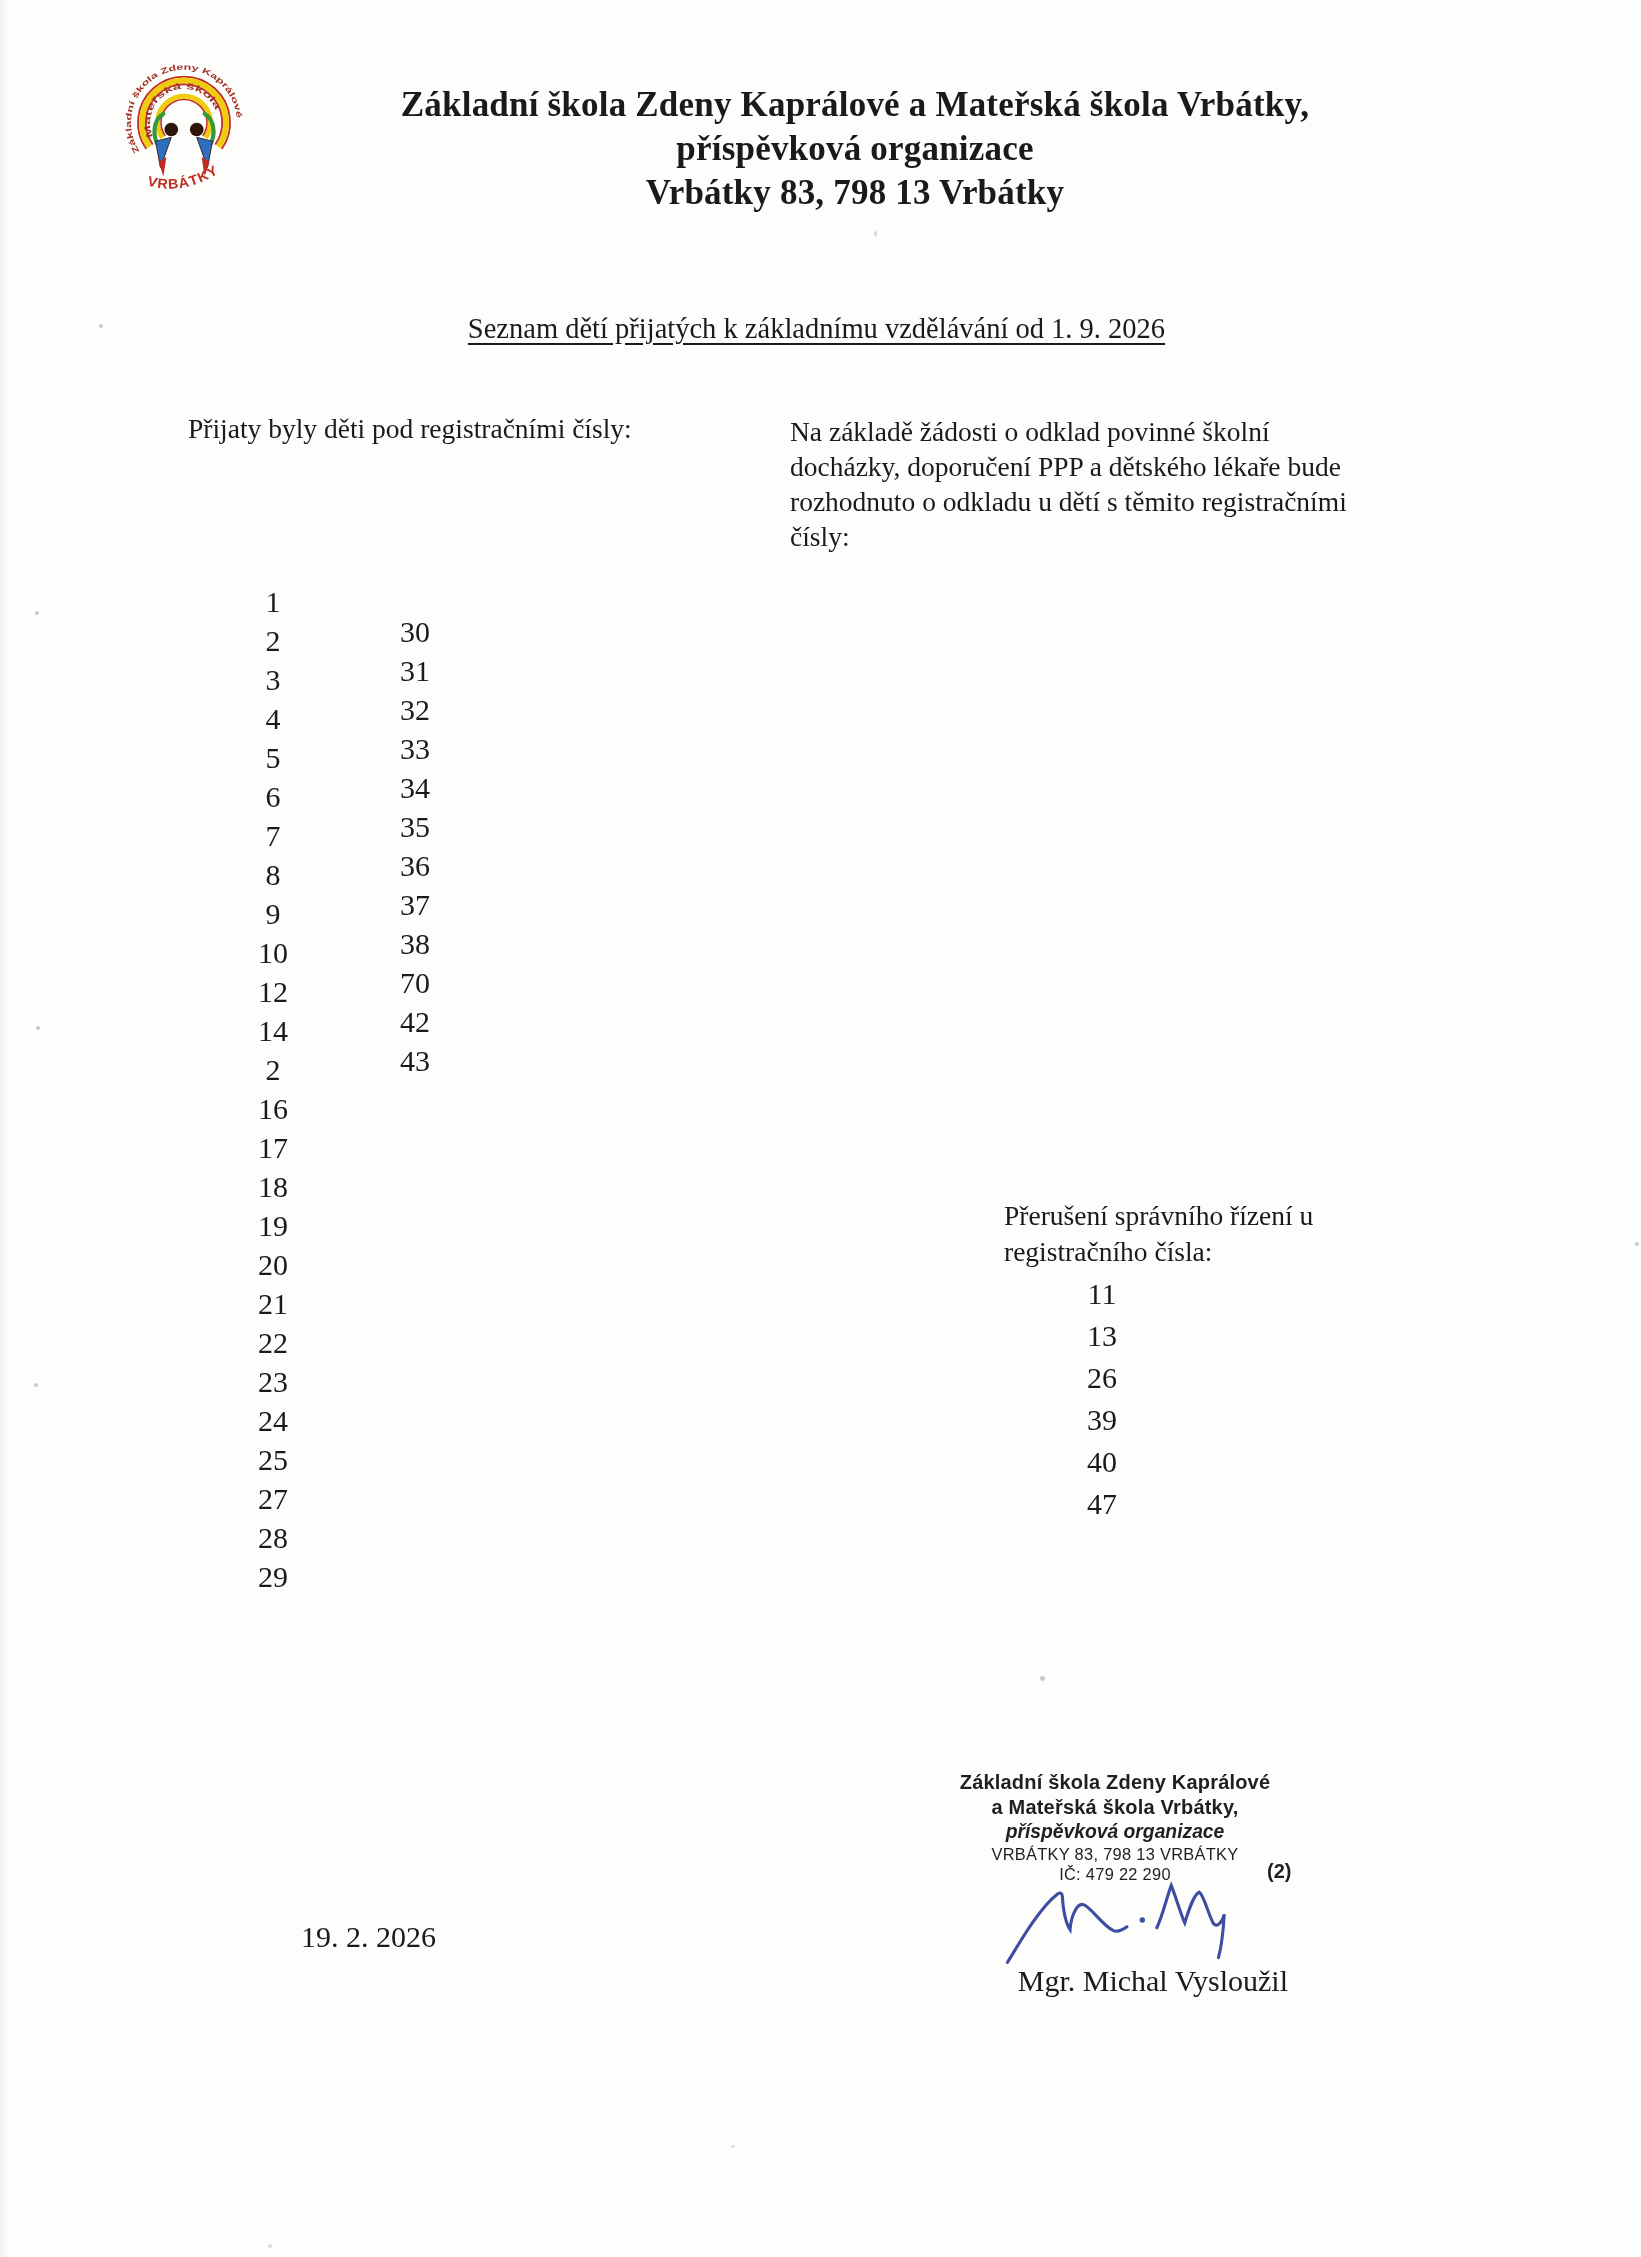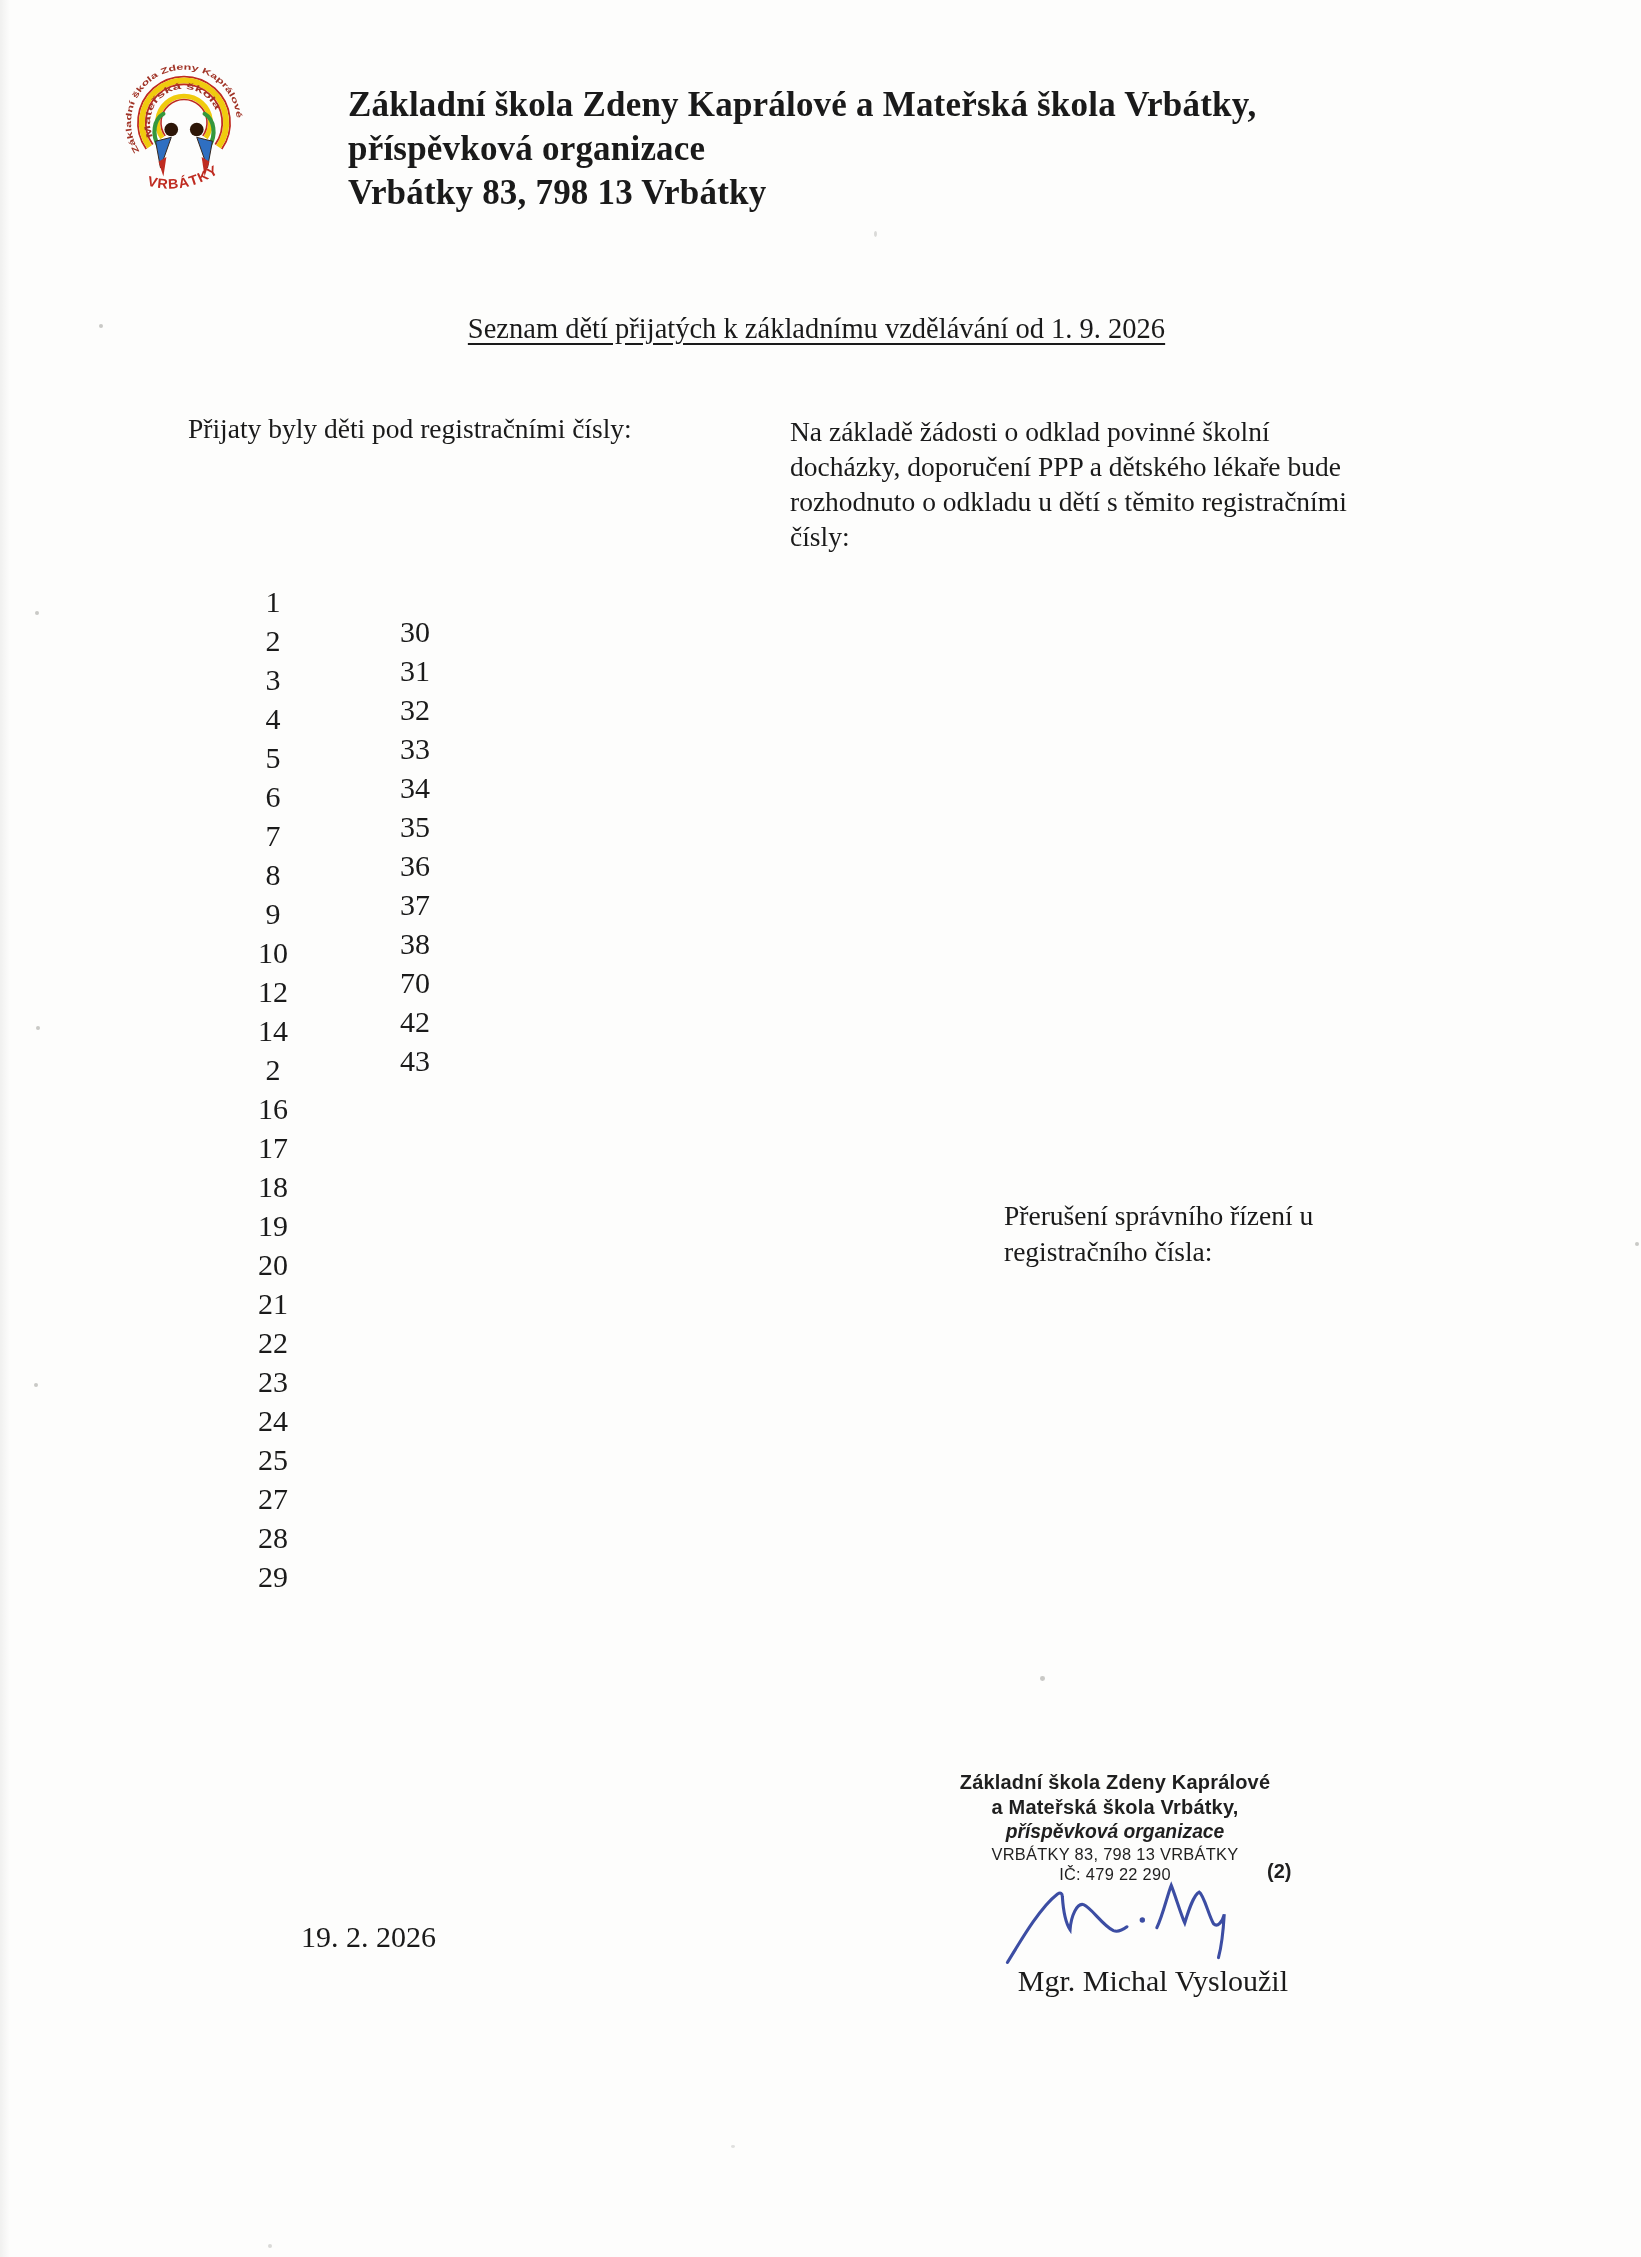--- a/index.html
+++ b/index.html
@@ -12,21 +12,21 @@
     color:#1a1a1a;
   }
   .page::before{
     content:"";position:absolute;left:0;top:0;bottom:0;width:9.7px;
     background:linear-gradient(to right,rgba(0,0,0,0.05),rgba(0,0,0,0));
     pointer-events:none;
   }
   .logo{position:absolute;left:124px;top:56px;width:120px;height:147px;}
   .header-text{
     position:absolute;left:348px;top:83px;width:1014px;
-    font-weight:bold;font-size:35px;line-height:44px;
+    text-align:center;font-weight:bold;font-size:35px;line-height:44px;
     letter-spacing:0.2px;
   }
   .doc-title{
     position:absolute;left:406px;top:313px;width:821px;
     text-align:center;font-size:28.5px;
   }
   .doc-title span{text-decoration:underline;text-underline-offset:4.8px;}
   .accepted-heading{position:absolute;left:188px;top:413px;font-size:27.5px;white-space:nowrap;text-align:center;}
   .deferral-note{position:absolute;left:790px;top:414px;width:695px;font-size:27.5px;line-height:35px;}
   .num-col{position:absolute;width:68px;text-align:center;font-size:30px;line-height:39px;}
@@ -153,20 +153,28 @@
       <div>38</div>
       <div>70</div>
       <div>42</div>
       <div>43</div>
     </div>
 
   <div class="suspension-heading">
     <div>Přerušení správního řízení u</div>
     <div>registračního čísla:</div>
   </div>
+  <div class="num-col susp-col">
+      <div>11</div>
+      <div>13</div>
+      <div>26</div>
+      <div>39</div>
+      <div>40</div>
+      <div>47</div>
+    </div>
 
   <div class="date-line">19. 2. 2026</div>
 
   <div class="stamp">
     <div class="s1">Základní škola Zdeny Kaprálové</div>
     <div class="s2">a Mateřská škola Vrbátky,</div>
     <div class="s3">příspěvková organizace</div>
     <div class="s4">VRBÁTKY 83, 798 13 VRBÁTKY</div>
     <div class="s5">IČ: 479 22 290</div>
   </div>

